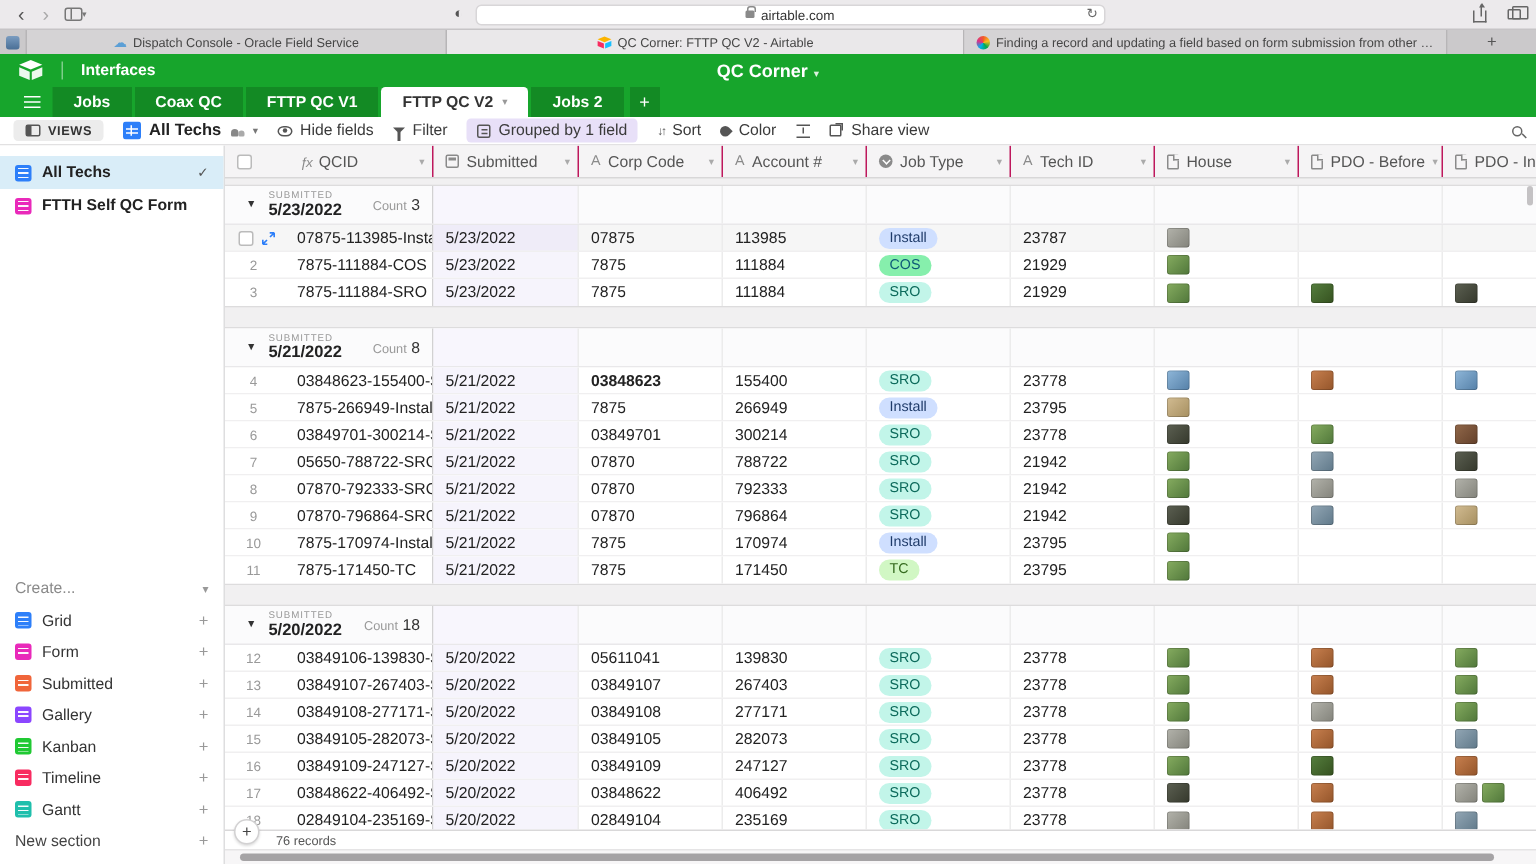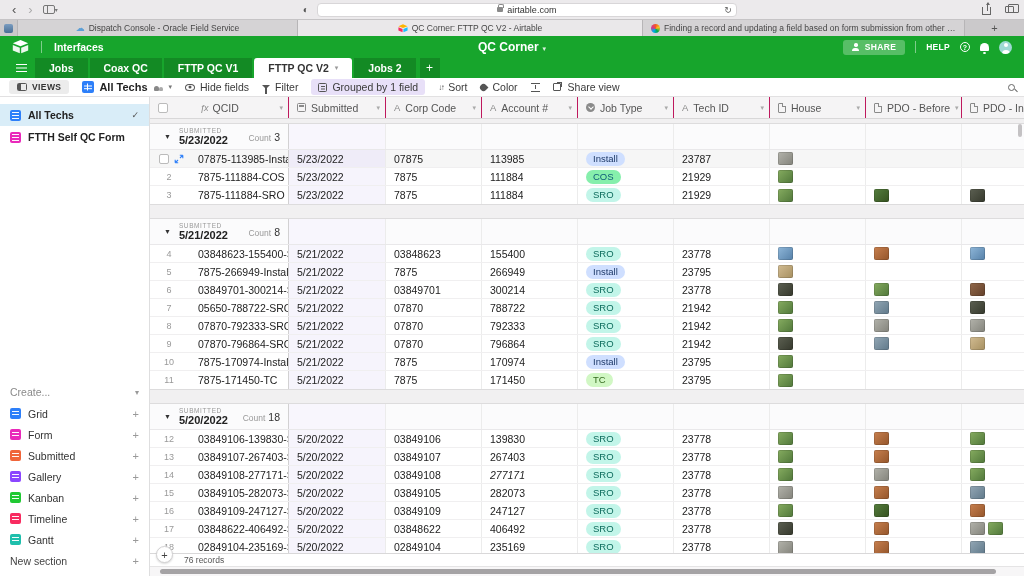--- a/index.html
+++ b/index.html
@@ -218,31 +218,20 @@
 
 <div class="app-header">
   <svg width="17" height="14" viewBox="0 0 24 20">
       <polygon points="12,0 23,4.5 12,9 1,4.5" fill="#fff"></polygon>
       <polygon points="1,7 11,11.2 11,19 1,15" fill="#fff" opacity=".92"></polygon>
       <polygon points="13,11.2 23,7 23,15 13,19" fill="#fff" opacity=".92"></polygon>
     </svg>
   <span class="hdr-div"></span>
   <span class="hdr-nav">Interfaces</span>
   <div class="hdr-title"><span>QC Corner</span><span class="caret">▾</span></div>
-  <div class="hdr-right">
-    <span class="share-btn">
-        <span class="person"></span>
-        <span>SHARE</span>
-      </span>
-    <span class="hdr-vdiv"></span>
-    <span class="help-lbl">HELP</span>
-    <span class="qcirc">?</span>
-    <span class="bell"></span>
-    <span class="avatar"></span>
-  </div>
 </div>
 
 <div class="iface-bar">
   <span class="burgerbox">
       <span class="burger"></span>
     </span>
   <span id="iface-tabs" style="display:flex;align-items:stretch">
       <div class="itab">
         <span>Jobs</span>
       </div>
@@ -563,21 +552,21 @@
           <div class="grow">
             <div class="gc first" style="width: 139px;">
               <div class="gutter">
                 <span class="rnum">4</span>
               </div>
               <span class="qcid">03848623-155400-SRO</span>
             </div>
             <div class="gc sub" style="width: 97px;">
               <span class="cellpad">5/21/2022</span>
             </div>
-            <div class="gc" style="width: 96px;">
+            <div class="gc" style="width: 96px; font-weight: bold;">
               <span class="cellpad">03848623</span>
             </div>
             <div class="gc" style="width: 96px;">
               <span class="cellpad">155400</span>
             </div>
             <div class="gc" style="width: 96px;">
               <span class="badge" style="background: rgb(194, 245, 233); color: rgb(13, 107, 92); margin-left: 8px;">SRO</span>
             </div>
             <div class="gc" style="width: 96px;">
               <span class="cellpad">23778</span>
@@ -832,21 +821,21 @@
             <div class="gc first" style="width: 139px;">
               <div class="gutter">
                 <span class="rnum">12</span>
               </div>
               <span class="qcid">03849106-139830-SRO</span>
             </div>
             <div class="gc sub" style="width: 97px;">
               <span class="cellpad">5/20/2022</span>
             </div>
             <div class="gc" style="width: 96px;">
-              <span class="cellpad">03849106</span>
+              <span class="cellpad">05611041</span>
             </div>
             <div class="gc" style="width: 96px;">
               <span class="cellpad">139830</span>
             </div>
             <div class="gc" style="width: 96px;">
               <span class="badge" style="background: rgb(194, 245, 233); color: rgb(13, 107, 92); margin-left: 8px;">SRO</span>
             </div>
             <div class="gc" style="width: 96px;">
               <span class="cellpad">23778</span>
             </div>
@@ -898,21 +887,21 @@
                 <span class="rnum">14</span>
               </div>
               <span class="qcid">03849108-277171-SRO</span>
             </div>
             <div class="gc sub" style="width: 97px;">
               <span class="cellpad">5/20/2022</span>
             </div>
             <div class="gc" style="width: 96px;">
               <span class="cellpad">03849108</span>
             </div>
-            <div class="gc" style="width: 96px; font-style: italic;">
+            <div class="gc" style="width: 96px;">
               <span class="cellpad">277171</span>
             </div>
             <div class="gc" style="width: 96px;">
               <span class="badge" style="background: rgb(194, 245, 233); color: rgb(13, 107, 92); margin-left: 8px;">SRO</span>
             </div>
             <div class="gc" style="width: 96px;">
               <span class="cellpad">23778</span>
             </div>
             <div class="gc" style="width: 96px; padding-left: 8px;">
               <span class="thumb" style="background: linear-gradient(135deg, rgb(134, 172, 96), rgb(80, 119, 58));"></span>

